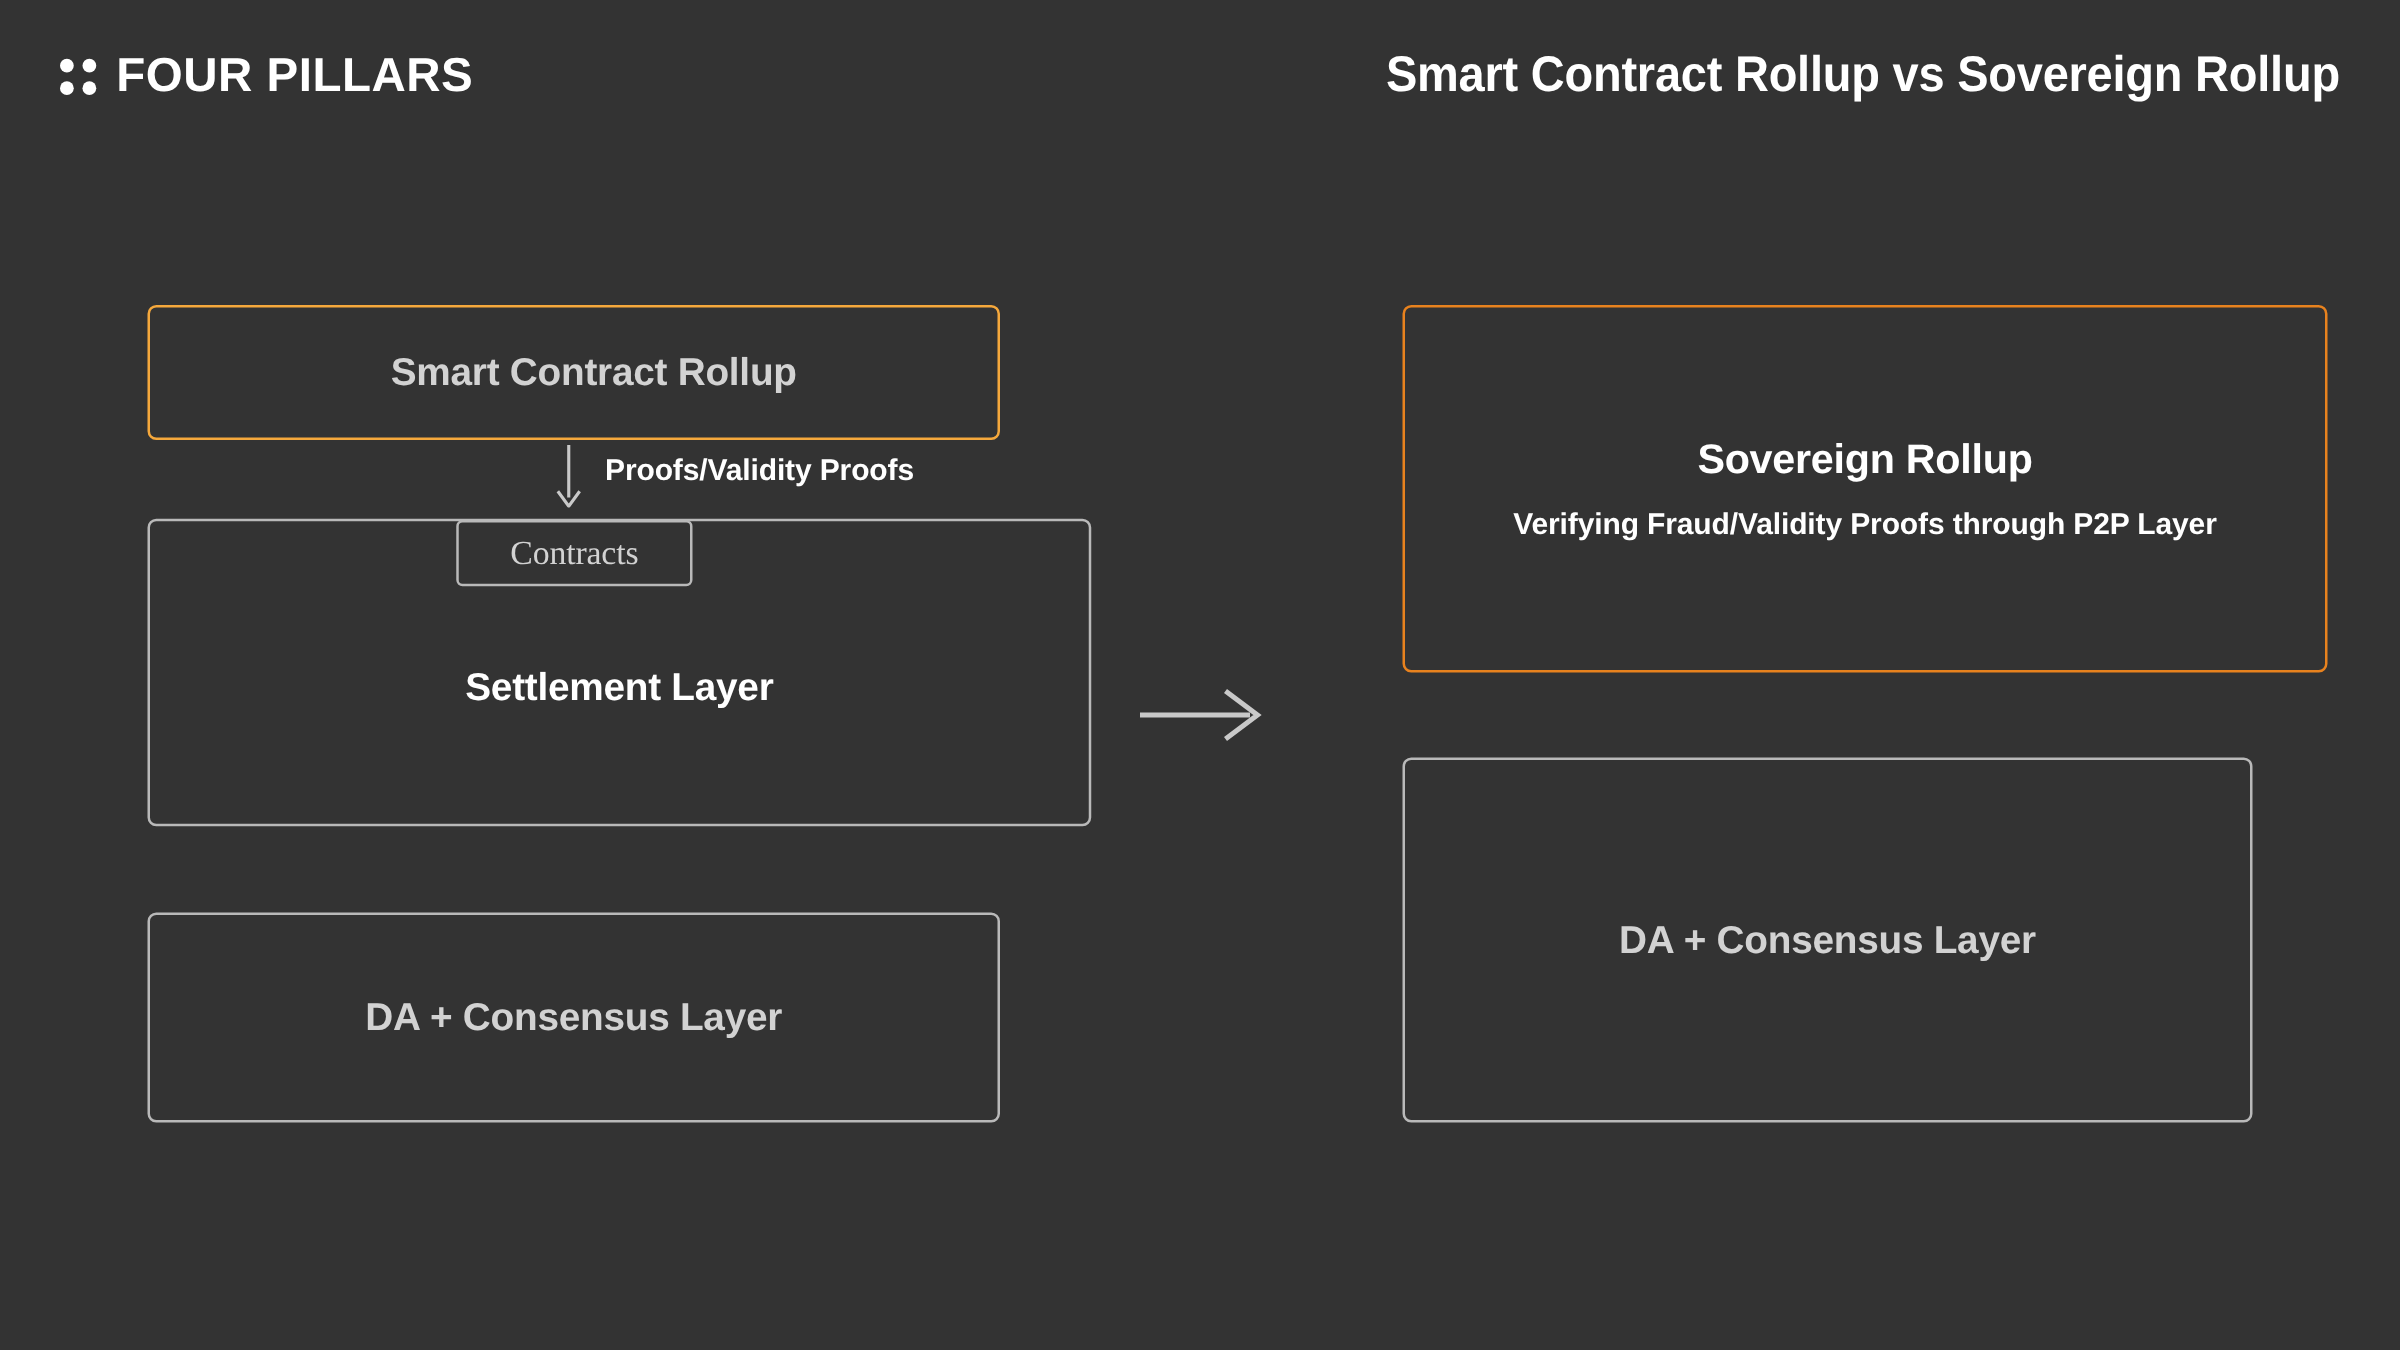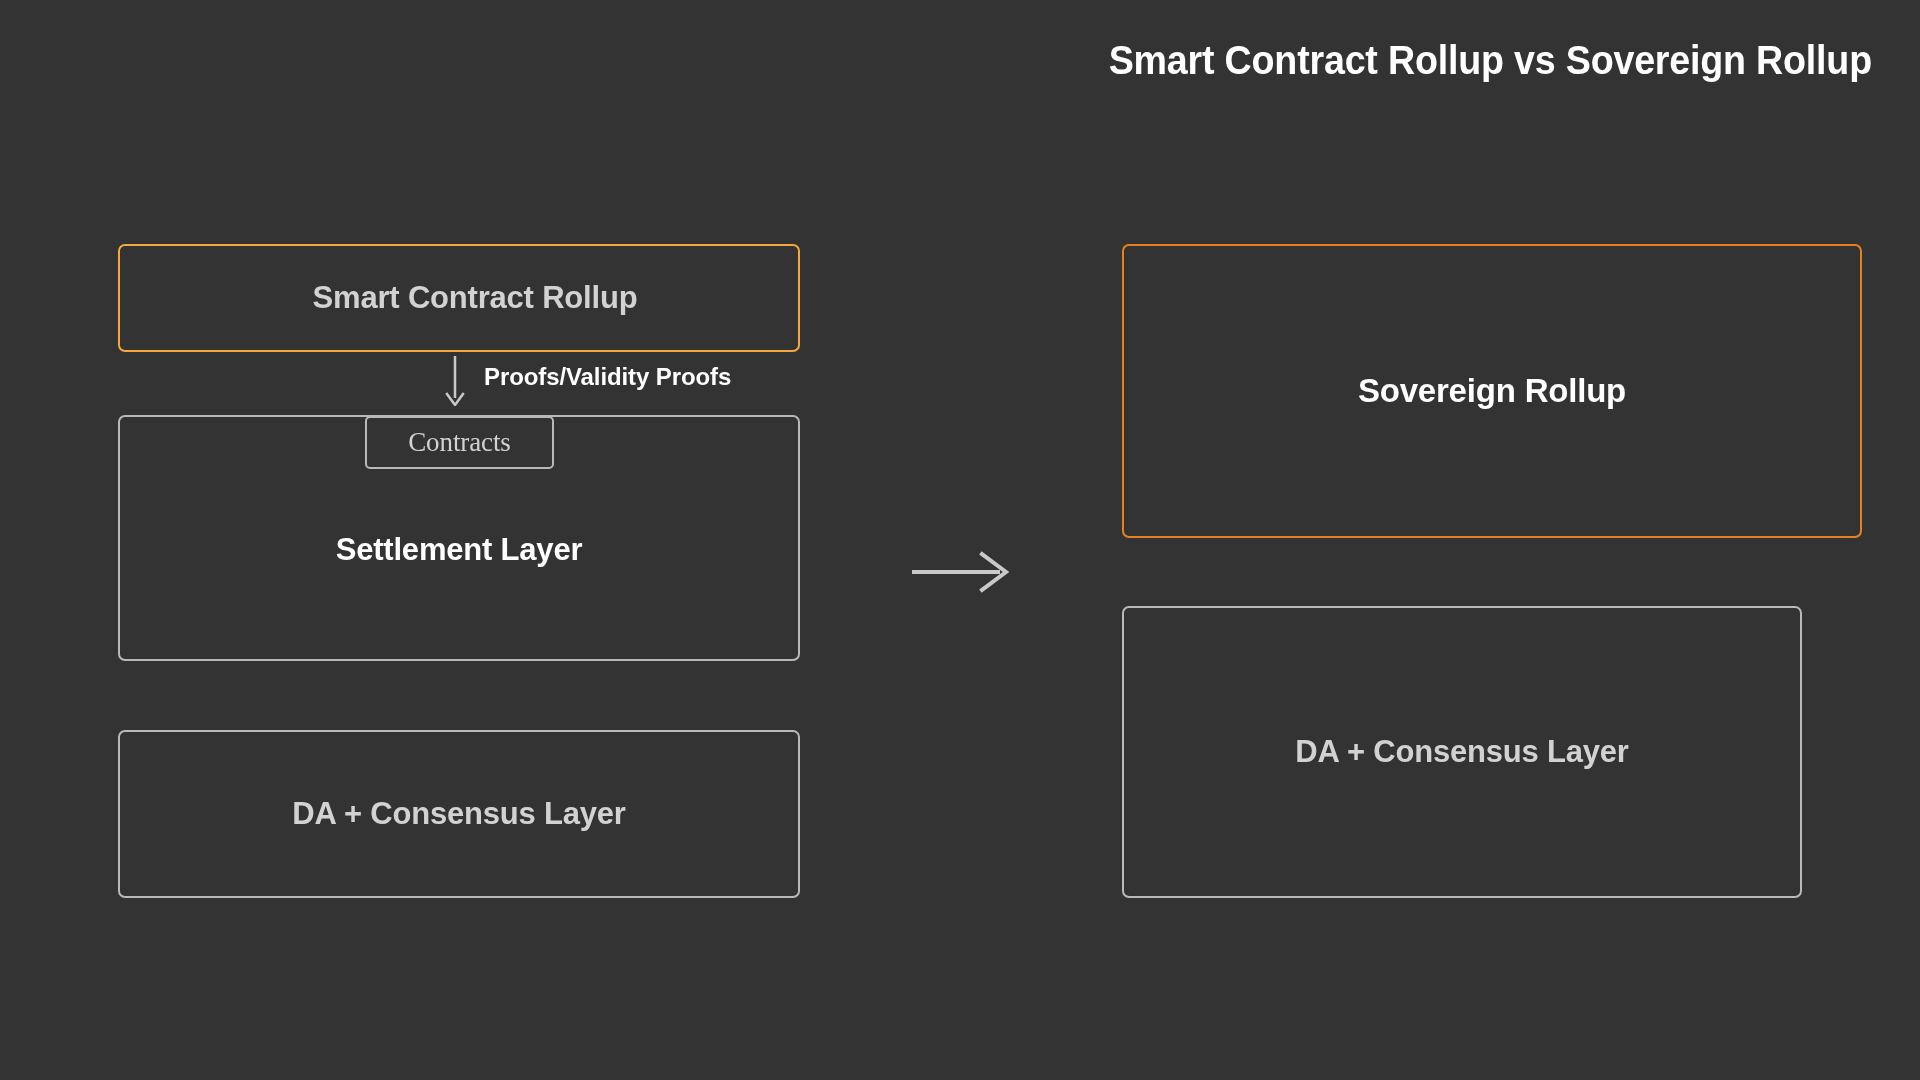--- a/index.html
+++ b/index.html
@@ -119,21 +119,21 @@
     top: 363px;
     color: #ffffff;
     font-size: 24px;
     font-weight: bold;
     letter-spacing: -0.1px;
     white-space: nowrap;
   }
 
   #settlement-layer-box {
     left: 118px;  top: 415px;
-    width: 682px; height: 246px;
+    width: 755px; height: 246px;
   }
   #settlement-layer-label { margin-top: 24px; }
 
   #contracts-chip {
     position: absolute;
     left: 365px;
     top: 416px;
     width: 189px;
     height: 53px;
     border: 2px solid #b9b9b9;
@@ -190,20 +190,29 @@
   #da-consensus-right-box {
     left: 1122px; top: 606px;
     width: 680px; height: 292px;
   }
 </style>
 </head>
 <body>
 
 <div id="header-bar">
 
+  <div id="brand">
+    <div id="brand-logo">
+      <span class="dot"></span>
+      <span class="dot"></span>
+      <span class="dot"></span>
+      <span class="dot"></span>
+    </div>
+    <div id="brand-name">FOUR PILLARS</div>
+  </div>
 
   <div id="deck-title">Smart Contract Rollup vs Sovereign Rollup</div>
 </div>
 
 <div id="smart-contract-rollup-box" class="node-box amber">
   <span class="label-gray">Smart Contract Rollup</span>
 </div>
 
 <svg id="fraud-proof-arrow" viewBox="0 0 30 50">
   <line x1="15" y1="0" x2="15" y2="42" stroke="#c9c9c9" stroke-width="2.5"></line>
@@ -224,17 +233,18 @@
   <span class="label-gray">DA + Consensus Layer</span>
 </div>
 
 <svg id="transition-arrow" viewBox="0 0 100 48">
   <line x1="0" y1="24" x2="88" y2="24" stroke="#c9c9c9" stroke-width="4"></line>
   <path d="M 70 6 L 94 24 L 70 42" fill="none" stroke="#c9c9c9" stroke-width="4" stroke-linecap="square" stroke-linejoin="miter"></path>
 </svg>
 
 <div id="sovereign-rollup-box" class="node-box orange">
   <span id="sovereign-rollup-title">Sovereign Rollup</span>
+  <span id="sovereign-rollup-subtitle">Verifying Fraud/Validity Proofs through P2P Layer</span>
 </div>
 
 <div id="da-consensus-right-box" class="node-box gray">
   <span class="label-gray">DA + Consensus Layer</span>
 </div>
 
 </body></html>

